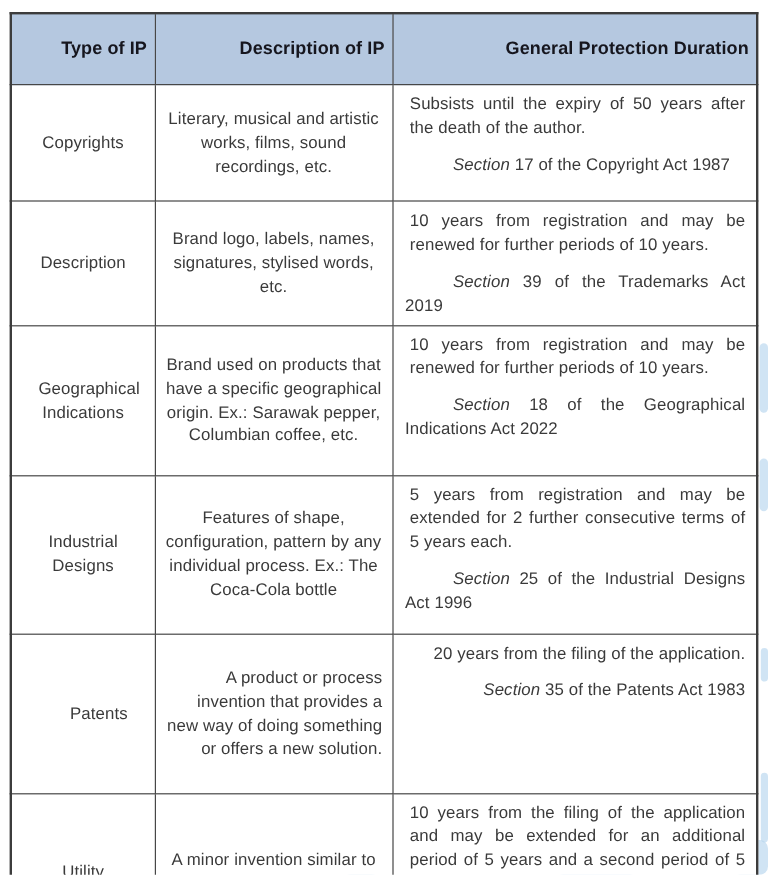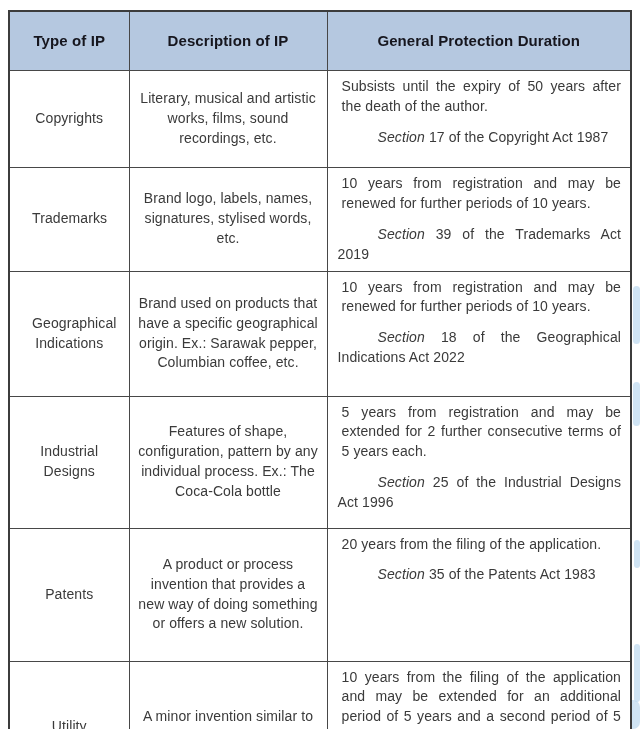--- a/index.html
+++ b/index.html
@@ -52,21 +52,21 @@
     font-size: 14px;
     color: #3a3a3a;
     line-height: 1.42;
     letter-spacing: 0.1px;
   }
   .ip-table thead th {
     background: #b5c8e0;
     color: #16161e;
     font-weight: bold;
     font-size: 15px;
-    text-align: center;
+    text-align: right;
     vertical-align: middle;
     height: 50px;
     padding: 4px 6px;
   }
   td.col-type {
     text-align: center;
     vertical-align: middle;
     padding: 4px 22px;
   }
   td.col-desc {
@@ -80,21 +80,21 @@
     padding: 6px 9px 6px 10px;
   }
   td.col-dur p.main { margin: 0 0 11px 4px; }
   td.col-dur p.note { margin: 0; }
   td.col-dur .it { font-style: italic; margin-left: 40px; }
 
   tr.r1 td { height: 84px; }
   tr.r2 td { height: 79px; }
   tr.r3 td { height: 112px; }
   tr.r4 td { height: 119px; }
-  tr.r5 td { height: 120px; }
+  tr.r5 td { height: 120px; text-align: right; }
   tr.r6 td { height: 138px; }
 </style>
 </head>
 <body>
 
 <div class="stage">
 
   <div class="blob b1"></div>
   <div class="blob b2"></div>
   <div class="blob b3"></div>
@@ -121,21 +121,21 @@
       <tr class="r1">
         <td class="col-type"><span>Copyrights</span></td>
         <td class="col-desc"><span>Literary, musical and artistic works, films, sound recordings, etc.</span></td>
         <td class="col-dur">
           <p class="main">Subsists until the expiry of 50 years after the death of the author.</p>
           <p class="note"><span></span><span class="it">Section</span><span> 17 of the Copyright Act 1987</span></p>
         </td>
       </tr>
 
       <tr class="r2">
-        <td class="col-type"><span>Trademarks</span></td>
+        <td class="col-type"><span>Description</span></td>
         <td class="col-desc"><span>Brand logo, labels, names, signatures, stylised words, etc.</span></td>
         <td class="col-dur">
           <p class="main">10 years from registration and may be renewed for further periods of 10 years.</p>
           <p class="note"><span></span><span class="it">Section</span><span> 39 of the Trademarks Act 2019</span></p>
         </td>
       </tr>
 
       <tr class="r3">
         <td class="col-type"><span>Geographical Indications</span></td>
         <td class="col-desc"><span>Brand used on products that have a specific geographical origin. Ex.: Sarawak pepper, Columbian coffee, etc.</span></td>

